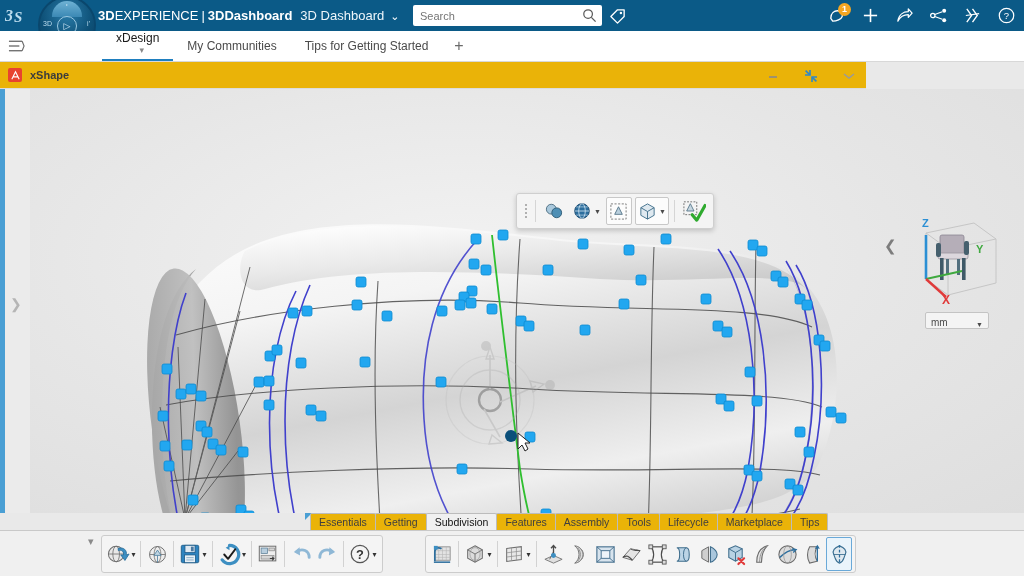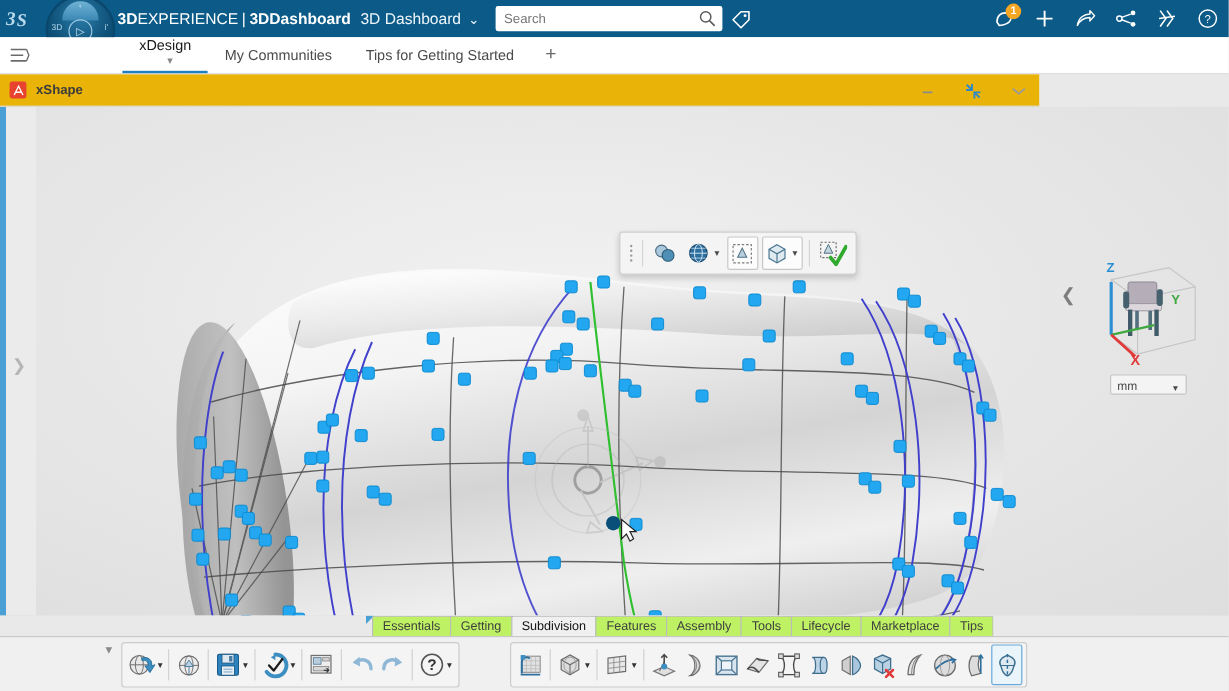--- a/index.html
+++ b/index.html
@@ -134,21 +134,21 @@
   }
   .unit-select .uc { margin-left: auto; font-size: 7px; }
 
   
   .bottom-tabs {
     position: absolute; left: 0; top: 513px; width: 1024px; height: 17px;
   }
   .btabs-inner { position: absolute; left: 310px; top: 0; display: flex; align-items: flex-end; height: 17px; }
   .btab {
     height: 17px; padding: 0 8px; font-size: 10.5px; color: #3f3f3f; line-height: 17px;
-    background: #bef264; border: 1px solid #bcbcbc; border-bottom: none; cursor: pointer; white-space: nowrap;
+    background: #eab308; border: 1px solid #bcbcbc; border-bottom: none; cursor: pointer; white-space: nowrap;
     border-radius: 2px 2px 0 0; margin-right: -1px;
   }
   .btab.active { background: #f0f0f0; color: #111; }
   .btab-corner { position: absolute; left: 305px; top: 0; width: 7px; height: 7px;
     background: #4a9fd4; clip-path: polygon(0 0, 100% 0, 0 100%); }
 
   
   .bottombar {
     position: absolute; left: 0; top: 530px; width: 1024px; height: 46px;
     background: #f0f0f0; border-top: 1px solid #c9c9c9;

